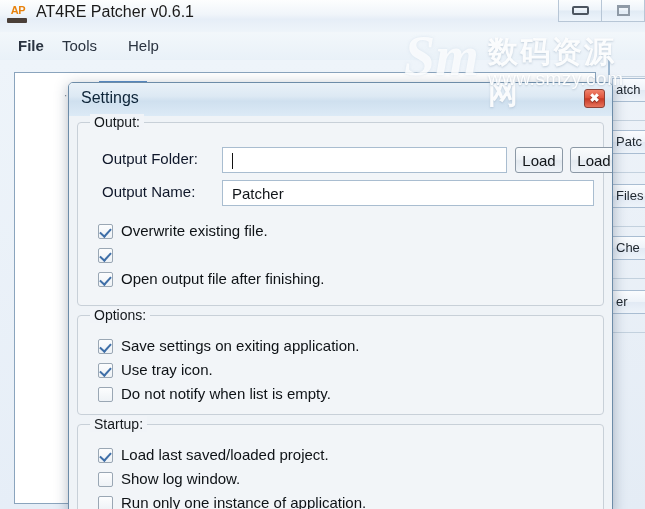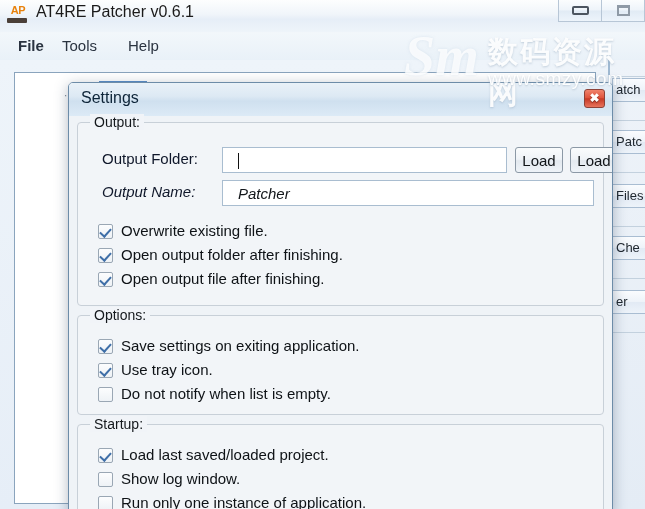--- a/index.html
+++ b/index.html
@@ -359,21 +359,21 @@
     font-family: "Liberation Sans", sans-serif;
   }
   .txtbox {
     position: absolute;
     height: 26px;
     background: #ffffff;
     border: 1px solid #a9bdd0;
     box-sizing: border-box;
     font-size: 15px;
     color: #111519;
-    padding: 2px 4px 0 15px;
+    padding: 2px 4px 0 9px;
     font-family: "Liberation Sans", sans-serif;
     line-height: 22px;
     white-space: nowrap;
     overflow: hidden;
   }
   .caret {
     display: inline-block;
     width: 1px;
     height: 16px;
     background: #111;
@@ -500,32 +500,31 @@
       <div class="group" id="group-output">
         <div class="group-title">Output:</div>
 
         <div class="field-row" style="top:24px;">
           <span class="field-label">Output Folder:</span>
           <div class="txtbox" style="left:144px; width:285px;"><span class="caret"></span><span></span></div>
           <div class="btn" style="left:437px; width:46px;">Load</div>
           <div class="btn" style="left:492px; width:48px;">Load</div>
         </div>
 
-        <div class="field-row" style="top:57px;font-style:italic;">
+        <div class="field-row" style="top:57px;">
           <span class="field-label">Output Name:</span>
           <div class="txtbox" style="left:144px; width:372px;">Patcher</div>
         </div>
 
         <div class="cb-row" style="top:94px;">
           <span class="cbox checked"></span>
           <span class="cb-label">Overwrite existing file.</span>
         </div>
         <div class="cb-row" style="top:118px;">
           <span class="cbox checked"></span>
-          <span class="cb-label">Open output folder after finishing.</span>
         </div>
         <div class="cb-row" style="top:142px;">
           <span class="cbox checked"></span>
           <span class="cb-label">Open output file after finishing.</span>
         </div>
       </div>
 
       <div class="group" id="group-options">
         <div class="group-title">Options:</div>
 

